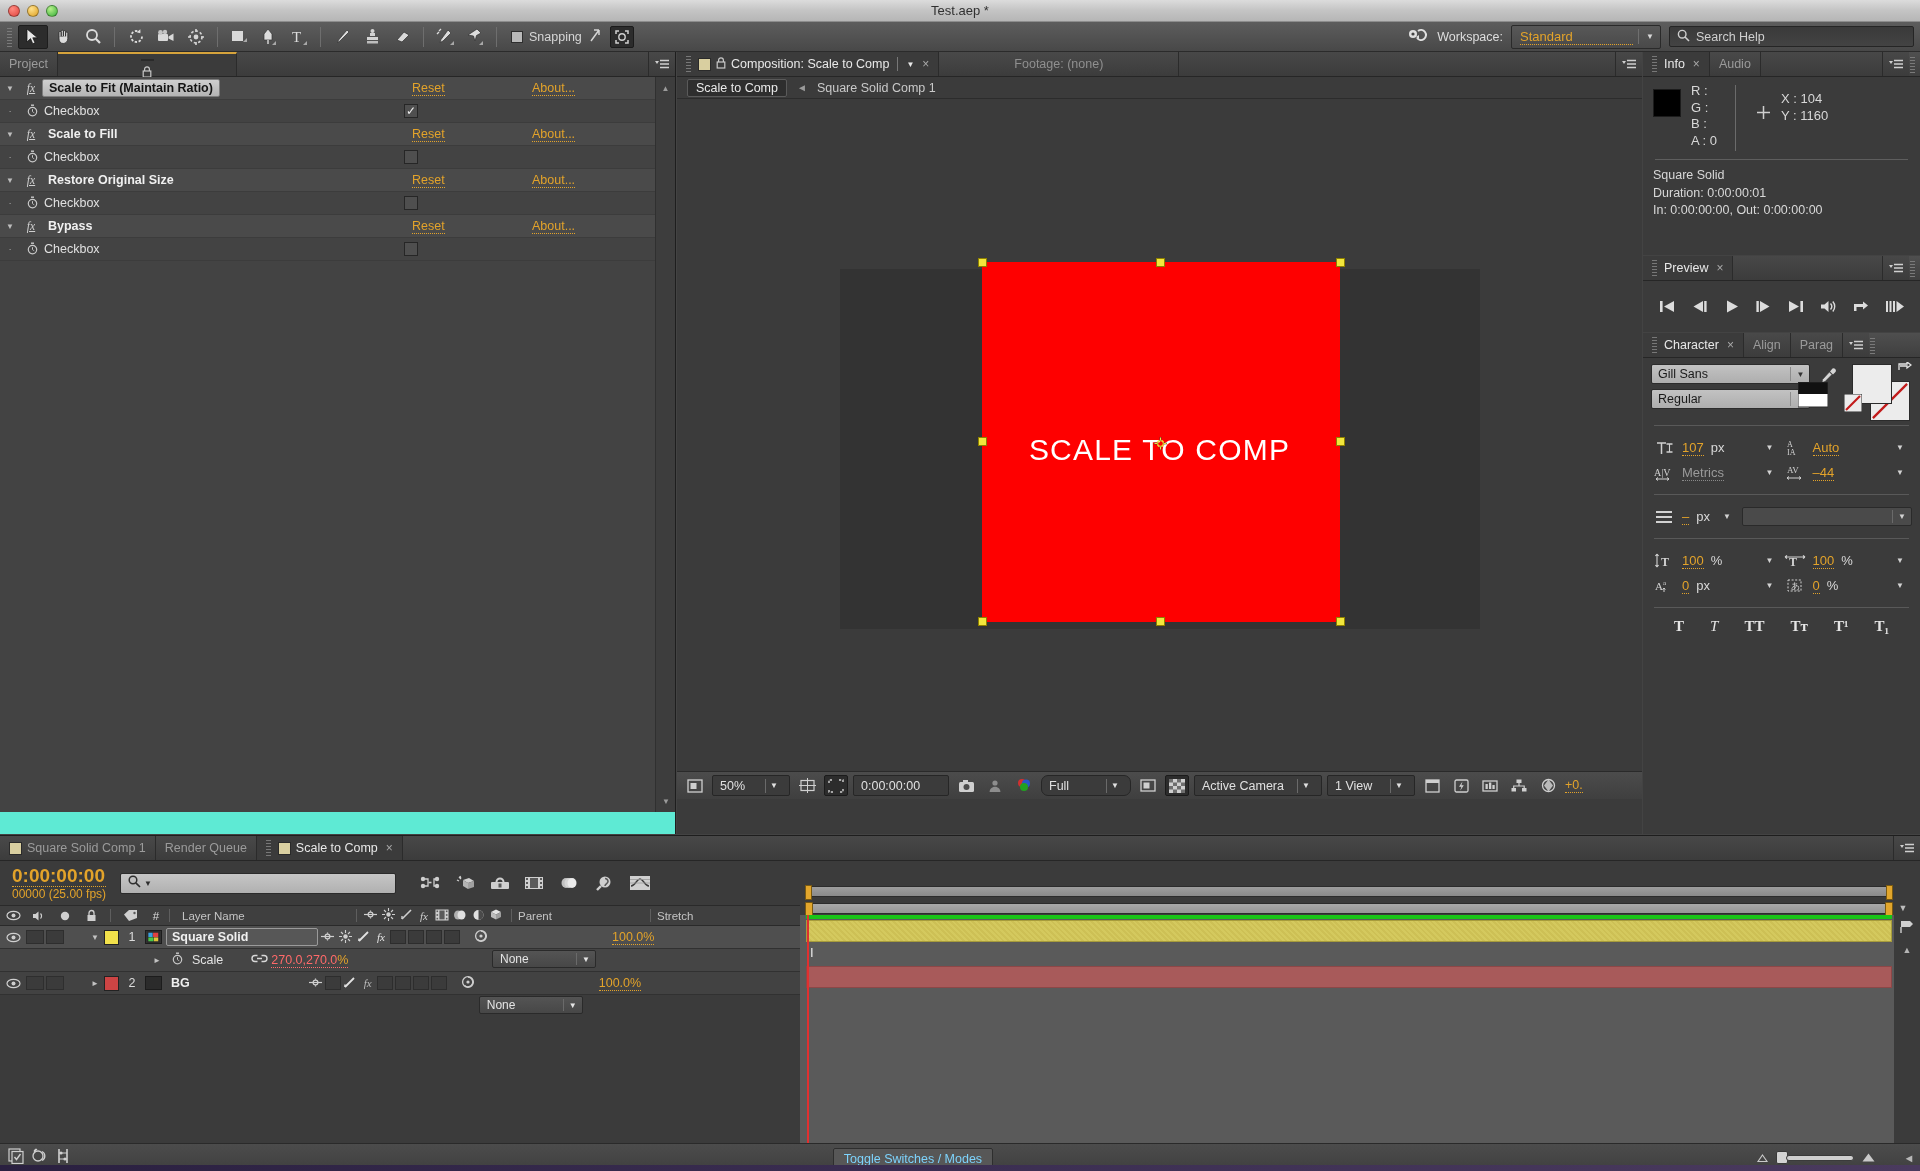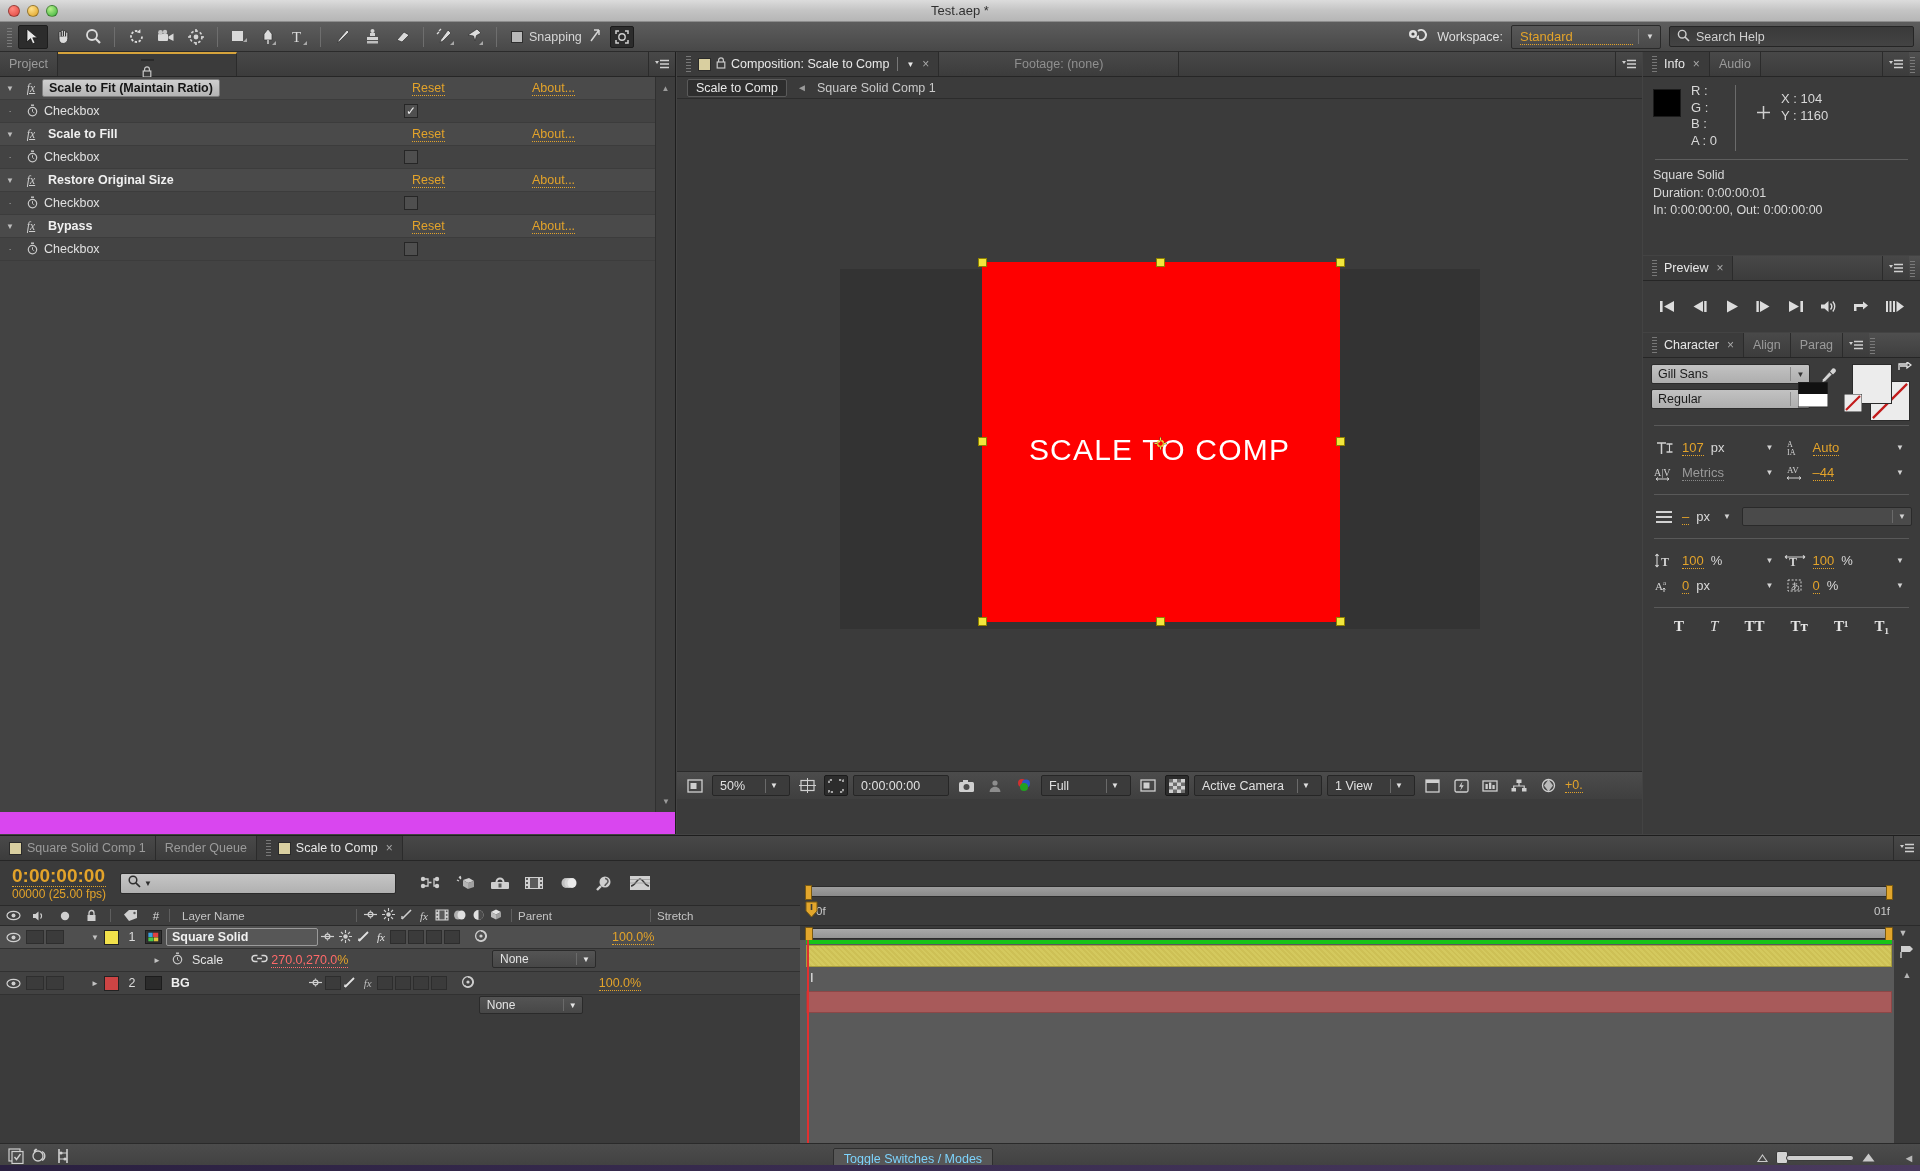--- a/index.html
+++ b/index.html
@@ -83,21 +83,21 @@
   .tab .x { font-size: 12px; color: #a9a9a9; margin-left: 3px; }
   .tab .vgrip { width: 5px; height: 16px;
     background-image: repeating-linear-gradient(to bottom,#787878 0 1px, transparent 1px 3px);
     margin-right: 2px; }
   .tab-filler { flex: 1; background: linear-gradient(to bottom,#484848,#3c3c3c); border-right: 1px solid #2b2b2b; }
   .pmenu { width: 26px; display: flex; align-items: center; justify-content: center;
     background: linear-gradient(to bottom,#484848,#3c3c3c); cursor: pointer; }
   .swatch-tab { width: 13px; height: 13px; background: #d9cfa0; border: 1px solid #2a2a2a; }
 
   
-  #effectControls { left: 0; top: 52px; width: 676px; height: 782px; background: #d946ef;
+  #effectControls { left: 0; top: 52px; width: 676px; height: 782px; background: #5eead4;
     border-right: 1px solid #1e1e1e; }
   .ec-head { height: 21px; background: #484848; border-bottom: 1px solid #2b2b2b;
     display:flex; align-items:center; padding-left: 8px; color:#e3e3e3; font-size:12.5px; }
   .ec-body { position: relative; height: 735px; overflow: hidden; background: #434343; }
   .ec-rows { width: 655px; }
   .ec-row { height: 23px; display: flex; align-items: center; font-size: 12.5px;
     border-bottom: 1px solid #3c3c3c; }
   .ec-row.efx { background: #4a4a4a; }
   .ec-row.param { background: #434343; }
   .twirl { width: 20px; text-align: center; color: #bdbdbd; font-size: 8px; cursor: pointer; }
@@ -668,21 +668,21 @@
               <path d="M1.6 13c0-3 2.4-5.3 5.4-5.3s5.4 2.3 5.4 5.3z" fill="#8d8d8d"></path>
             </svg>
         </div>
         <div class="cc-btn">
           <svg width="17" height="15" viewBox="0 0 17 15">
               <circle cx="6" cy="5" r="4" fill="#d03030"></circle>
               <circle cx="10" cy="5.5" r="4" fill="#2a55c8"></circle>
               <circle cx="8" cy="9" r="4" fill="#22a022"></circle>
             </svg>
         </div>
-        <div class="cc-field" style="width:90px;">
+        <div class="cc-field" style="width:90px;border-radius:7px;">
           <span>Full</span>
           <span style="margin-left:auto;width:1px;height:14px;background:#6a6a6a;"></span>
           <span style="width:16px;text-align:center;font-size:8px;">▼</span>
         </div>
         <div class="cc-btn">
           <svg width="16" height="13" viewBox="0 0 16 13">
               <rect x="1" y="1" width="14" height="11" fill="none" stroke="#cfcfcf" stroke-width="1.3"></rect>
               <rect x="3.5" y="3.5" width="6" height="6" fill="#cfcfcf"></rect>
             </svg>
         </div>
@@ -1402,30 +1402,20 @@
 
     <div class="tl-right">
       <div class="tl-topbar">
         <div class="wa-bar">
           <div class="wa-handle" style="left:-2px;"></div>
           <div class="wa-handle" style="right:-2px;"></div>
         </div>
         <div style="width:22px;"></div>
       </div>
 
-      <div class="tl-ruler">
-        <span class="rl-label" style="left:16px;">0f</span>
-        <span class="rl-label" style="right:30px;">01f</span>
-        <span class="cti" style="left:5px;">
-          <svg width="13" height="22" viewBox="0 0 13 22">
-              <path d="M1 1 H12 V10 L6.5 16 L1 10 Z" fill="#e2a62c" stroke="#7a5a12" stroke-width="1"></path>
-              <rect x="5.7" y="3" width="1.6" height="6" fill="#3a3a3a"></rect>
-            </svg>
-        </span>
-      </div>
 
       <div class="tl-scrollbar">
         <div class="sb-track">
           <div class="sb-cap" style="left:-2px;"></div>
           <div class="sb-cap" style="right:-2px;"></div>
         </div>
         <div style="width:22px;color:#bdbdbd;text-align:center;font-size:9px;">▼</div>
       </div>
 
       <div class="tl-tracks">

